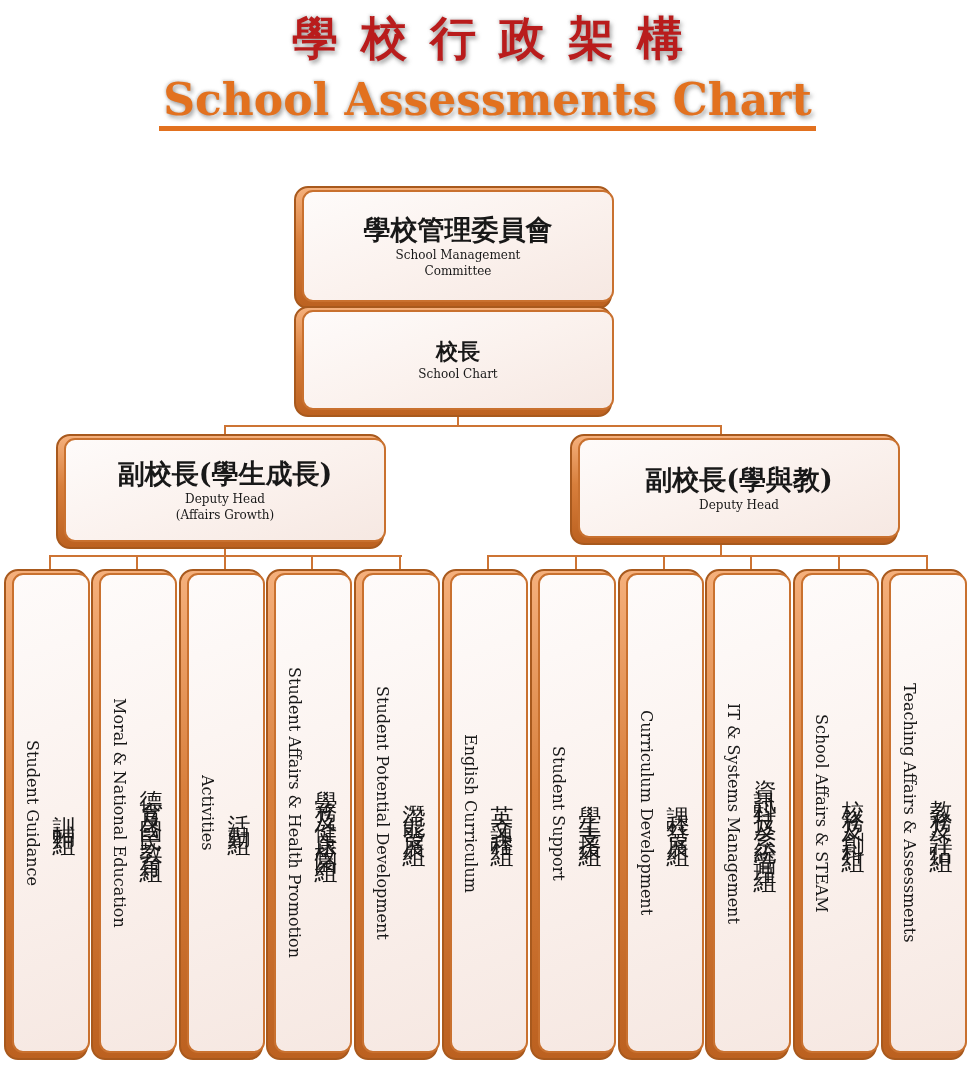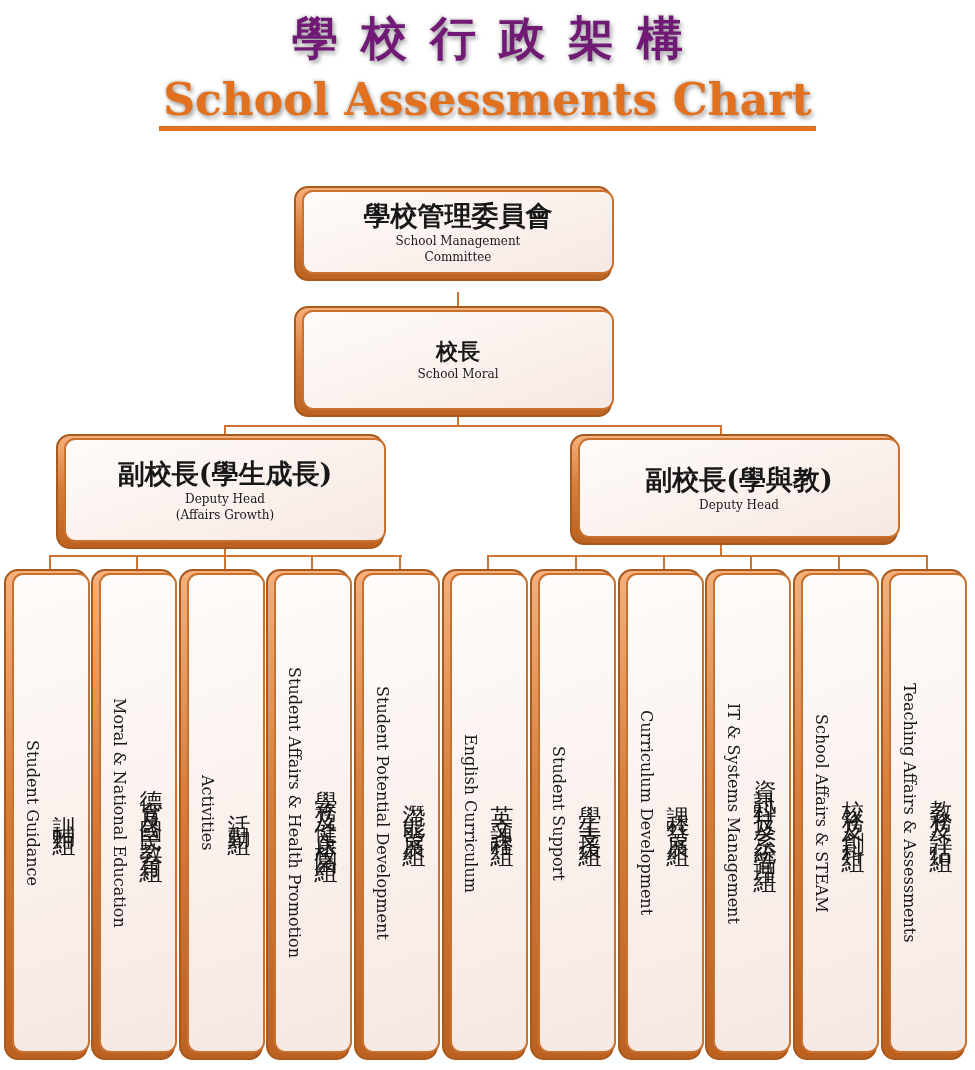--- a/index.html
+++ b/index.html
@@ -6,21 +6,21 @@
   #canvas{
     position:relative;width:975px;height:1070px;margin:0 auto;overflow:hidden;
     background:#ffffff;
     font-family:"DejaVu Serif","Liberation Serif",serif;
     color:#181818;
   }
   
   .title-zh{
     position:absolute;top:8px;left:0;width:975px;text-align:center;
     font-size:46px;font-weight:700;letter-spacing:0.5em;padding-left:23px;box-sizing:border-box;
-    color:#701a75;
+    color:#b91c1c;
     text-shadow:2px 3px 4px rgba(110,110,110,0.60), -1px -1px 3px rgba(160,160,160,0.45);
   }
   .title-en{
     position:absolute;top:74px;left:0;width:975px;text-align:center;
     font-size:44px;font-weight:700;color:#e2711f;
     text-shadow:2px 3px 4px rgba(110,110,110,0.60), -1px -1px 3px rgba(160,160,160,0.45);
   }
   .title-en .ul{
     display:inline-block;border-bottom:5px solid #e2711f;padding:0 4px 1px 4px;
   }
@@ -77,34 +77,34 @@
   <div class="line" style="left:224px;top:555px;width:2px;height:20px;"></div>
   <div class="line" style="left:311px;top:555px;width:2px;height:20px;"></div>
   <div class="line" style="left:399px;top:555px;width:2px;height:20px;"></div>
   <div class="line" style="left:487px;top:555px;width:2px;height:20px;"></div>
   <div class="line" style="left:575px;top:555px;width:2px;height:20px;"></div>
   <div class="line" style="left:663px;top:555px;width:2px;height:20px;"></div>
   <div class="line" style="left:750px;top:555px;width:2px;height:20px;"></div>
   <div class="line" style="left:838px;top:555px;width:2px;height:20px;"></div>
   <div class="line" style="left:926px;top:555px;width:2px;height:20px;"></div>
 
-  <div class="node" style="left:302px;top:190px;width:312px;height:84px;">
+  <div class="node" style="left:302px;top:190px;width:312px;height:112px;">
     <div class="back"></div>
     <div class="face">
       <div class="hzh">學校管理委員會</div>
       <div class="hen">School Management</div>
       <div class="hen">Committee</div>
     </div>
   </div>
 
   <div class="node" style="left:302px;top:310px;width:312px;height:100px;">
     <div class="back"></div>
     <div class="face">
       <div class="hzh big">校長</div>
-      <div class="hen">School Moral</div>
+      <div class="hen">School Chart</div>
     </div>
   </div>
 
   <div class="node" style="left:64px;top:438px;width:322px;height:104px;">
     <div class="back"></div>
     <div class="face">
       <div class="hzh">副校長(學生成長)</div>
       <div class="hen">Deputy Head</div>
       <div class="hen">(Affairs Growth)</div>
     </div>

